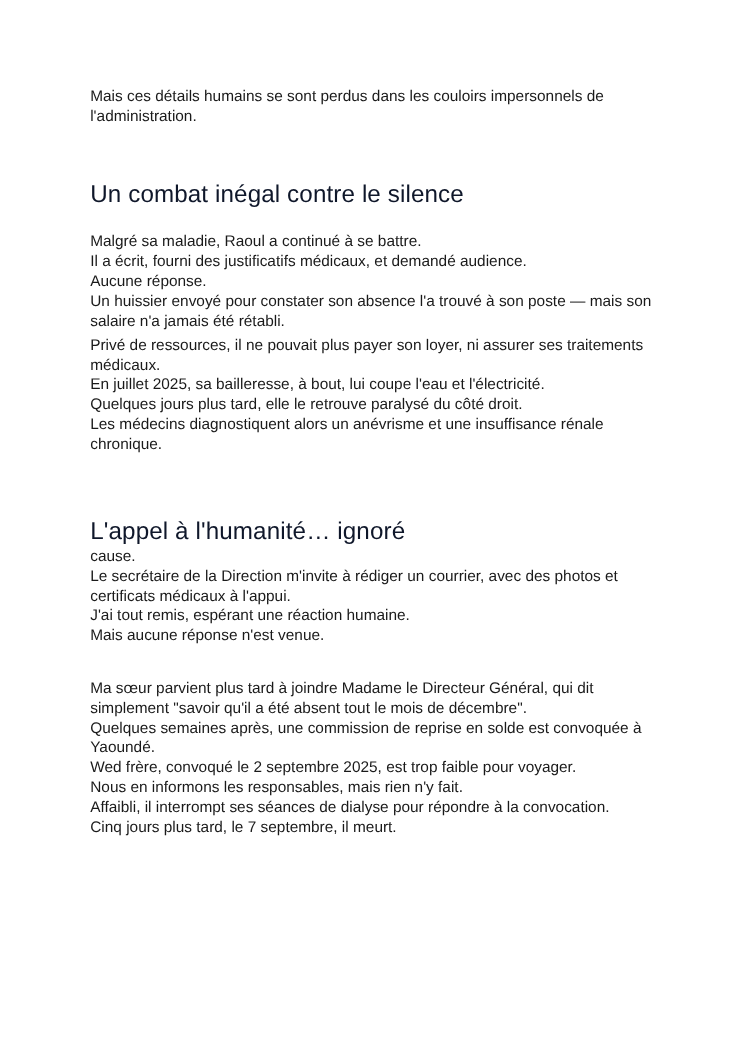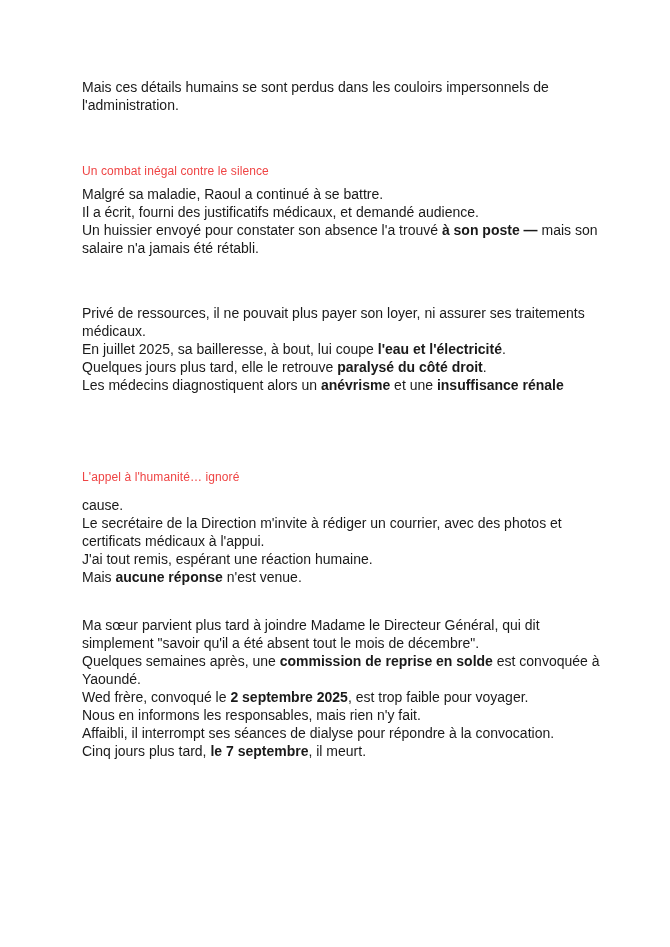--- a/index.html
+++ b/index.html
@@ -22,54 +22,56 @@
       width: 500px;
     }
     .para {
       font-size: 14px;
       line-height: 18px;
       margin: 0;
     }
     .para .line { display: block; white-space: nowrap; }
     .heading {
       font-family: "Liberation Sans", sans-serif;
-      font-size: 12px;
+      font-size: 22px;
       font-weight: normal;
-      color: #ef4444;
+      color: #0f172a;
       margin: 0;
       letter-spacing: 0.1px;
     }
-    b { font-weight: bold; margin-top: 22px; }
+    b { font-weight: normal; margin-top: 22px; }
     .abs { position: absolute; left: 0; }
   </style>
 </head>
 <body>
 
 <div class="page">
 
   <p class="para abs" style="top:0px;">
     <span class="line"> Mais ces détails humains se sont perdus dans les couloirs impersonnels de</span>
     <span class="line">l'administration.</span>
   </p>
 
   <h2 class="heading abs" style="top:86px;">Un combat inégal contre le silence</h2>
 
-  <p class="para abs" style="top:107px;">
+  <p class="para abs" style="top:132px;">
     <span class="line">Malgré sa maladie, Raoul a continué à se battre.</span>
     <span class="line"> Il a écrit, fourni des justificatifs médicaux, et demandé audience.</span>
+    <span class="line"> Aucune réponse.</span>
     <span class="line"><span> Un huissier envoyé pour constater son absence l'a trouvé </span><b>à son poste —</b><span> mais son</span></span>
     <span class="line">salaire n'a jamais été rétabli.</span>
   </p>
 
   <p class="para abs" style="top:226px;">
     <span class="line">Privé de ressources, il ne pouvait plus payer son loyer, ni assurer ses traitements</span>
     <span class="line">médicaux.</span>
     <span class="line"><span> En juillet 2025, sa bailleresse, à bout, lui coupe </span><b>l'eau et l'électricité</b><span>.</span></span>
     <span class="line"><span> Quelques jours plus tard, elle le retrouve </span><b>paralysé du côté droit</b><span>.</span></span>
     <span class="line"><span> Les médecins diagnostiquent alors un </span><b>anévrisme</b><span> et une </span><b>insuffisance rénale</b></span>
+    <span class="line"><b>chronique</b><span>.</span></span>
   </p>
 
   <h2 class="heading abs" style="top:380px;margin-top:12px;">L'appel à l'humanité… ignoré</h2>
 
   <p class="para abs" style="top:418px;">
     <span class="line">cause.</span>
     <span class="line"> Le secrétaire de la Direction m'invite à rédiger un courrier, avec des photos et</span>
     <span class="line">certificats médicaux à l'appui.</span>
     <span class="line"> J'ai tout remis, espérant une réaction humaine.</span>
     <span class="line"><span> Mais </span><b>aucune réponse</b><span> n'est venue.</span></span>

